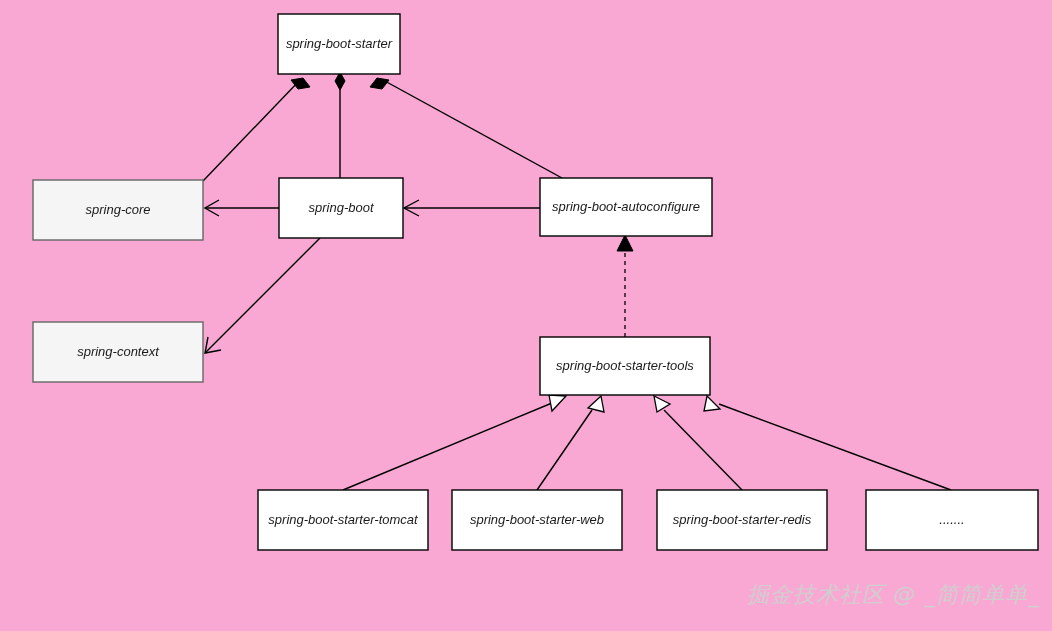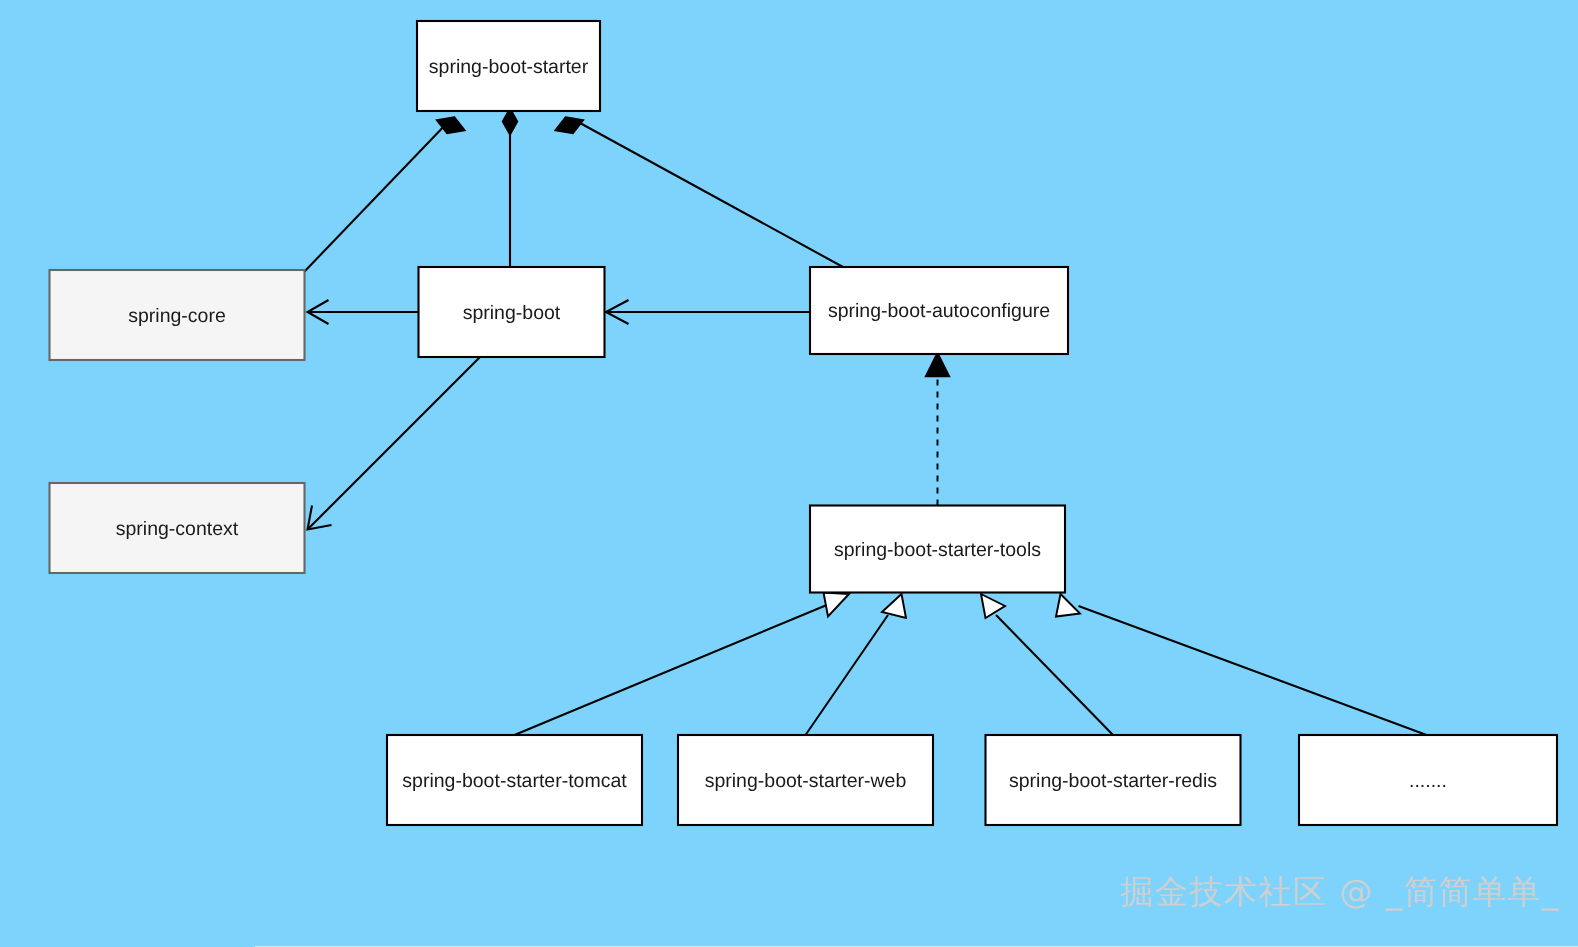--- a/index.html
+++ b/index.html
@@ -4,23 +4,24 @@
 <style>
   html, body {
     margin: 0;
     padding: 0;
     background: #ffffff;
   }
   #diagram-root {
     position: relative;
     width: 1052px;
     height: 631px;
-    background: #7dd3fc;
+    background: #f9a8d4;
     font-family: "Liberation Sans", "DejaVu Sans", sans-serif;
     overflow: hidden;
+    font-style: italic;
   }
   svg#diagram-canvas {
     position: absolute;
     top: 0;
     left: 0;
     width: 1052px;
     height: 631px;
   }
   .node-rect {
     stroke: #000000;

